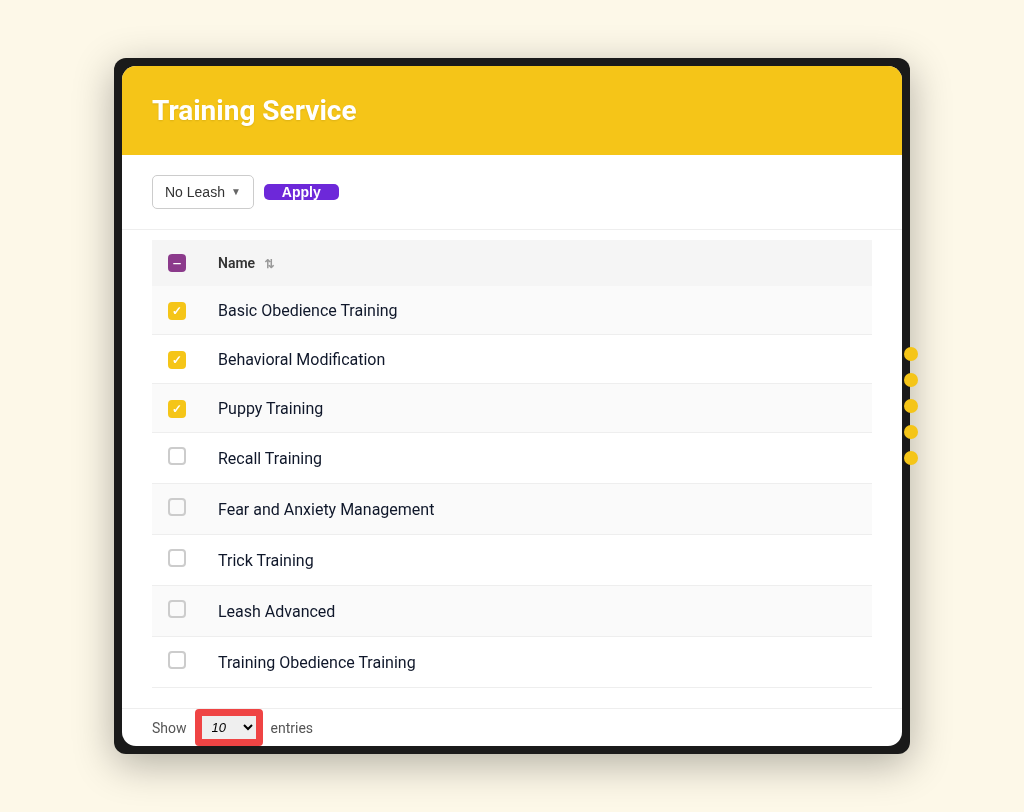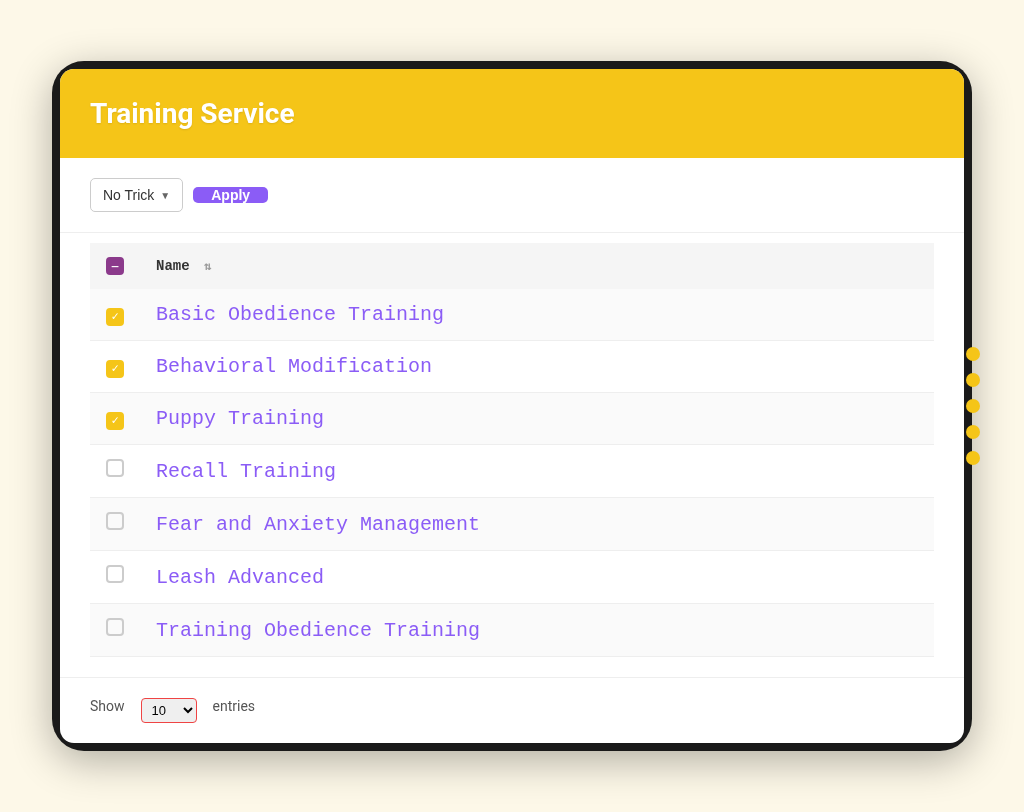--- a/index.html
+++ b/index.html
@@ -11,23 +11,23 @@
     body {
       background-color: #fdf8e8;
       display: flex;
       justify-content: center;
       align-items: center;
       min-height: 100vh;
       font-family: -apple-system, BlinkMacSystemFont, 'Segoe UI', Roboto, sans-serif;
     }
 
     .device-frame {
-      width: 920px;
+      width: 796px;
       background: #1a1a1a;
-      border-radius: 32px;
+      border-radius: 12px;
       padding: 8px;
       box-shadow: 0 10px 40px rgba(0,0,0,0.3);
       position: relative;
     }
 
     .device-dots {
       position: absolute;
       right: -8px;
       top: 50%;
       transform: translateY(-50%);
@@ -81,38 +81,37 @@
       font-size: 14px;
       color: #333;
     }
 
     .action-dropdown .chevron {
       color: #666;
       font-size: 10px;
     }
 
     .apply-btn {
-      background-color: #8b5cf6;
+      background-color: #6d28d9;
       color: white;
       border: none;
       border-radius: 5px;
       padding: 0 18px;
       font-size: 14px;
       font-weight: 600;
       cursor: pointer;
     }
 
     .table-container {
       padding: 10px 30px 20px;
     }
 
     .data-table {
       width: 100%;
       border-collapse: collapse;
-      font-family: Liberation Mono, monospace;
     }
 
     .data-table thead tr {
       background-color: #f5f5f5;
     }
 
     .data-table th {
       padding: 14px 16px;
       text-align: left;
       font-size: 14px;
@@ -127,22 +126,22 @@
     .data-table tbody tr:nth-child(odd) {
       background-color: #fafafa;
     }
 
     .data-table tbody tr:nth-child(even) {
       background-color: white;
     }
 
     .data-table td {
       padding: 14px 16px;
-      font-size: 20px;
-      color: #8b5cf6;
+      font-size: 16px;
+      color: #0f172a;
     }
 
     .checkbox-col {
       width: 50px;
     }
 
     .custom-checkbox {
       width: 18px;
       height: 18px;
       border-radius: 4px;
@@ -177,35 +176,36 @@
       font-weight: bold;
     }
 
     .sort-icon {
       margin-left: 6px;
       color: #999;
       font-size: 12px;
     }
 
     .footer {
-      padding: 20px 30px;
-      display: flex;
-      align-items: flex-start;
-      gap: 16px;
+      padding: 0 30px;
+      display: flex;
+      align-items: center;
+      gap: 8px;
       border-top: 1px solid #eee;
       font-size: 14px;
       color: #555;
     }
 
     .entries-select {
-      border: 1px solid #ef4444;
+      border: 7px solid #ef4444;
       border-radius: 4px;
       padding: 3px 6px;
       font-size: 13px;
       cursor: pointer;
+      font-style: italic;
     }
   </style>
 </head>
 <body>
 
 <div class="device-frame">
   <div class="device-dots">
     <div class="device-dot"></div>
     <div class="device-dot"></div>
     <div class="device-dot"></div>
@@ -213,21 +213,21 @@
     <div class="device-dot"></div>
   </div>
 
   <div class="app-container">
     <div class="header">
       <h1 class="header-title">Training Service</h1>
     </div>
 
     <div class="toolbar">
       <button class="action-dropdown">
-        <span>No Trick</span>
+        <span>No Leash</span>
         <span class="chevron">▼</span>
       </button>
       <button class="apply-btn">Apply</button>
     </div>
 
     <div class="table-container">
       <table class="data-table">
         <thead>
           <tr>
             <th class="checkbox-col">
@@ -255,20 +255,24 @@
             <tr>
               <td class="checkbox-col"><span class="custom-checkbox"></span></td>
               <td>Recall Training</td>
             </tr>
             <tr>
               <td class="checkbox-col"><span class="custom-checkbox"></span></td>
               <td>Fear and Anxiety Management</td>
             </tr>
             <tr>
               <td class="checkbox-col"><span class="custom-checkbox"></span></td>
+              <td>Trick Training</td>
+            </tr>
+            <tr>
+              <td class="checkbox-col"><span class="custom-checkbox"></span></td>
               <td>Leash Advanced</td>
             </tr>
             <tr>
               <td class="checkbox-col"><span class="custom-checkbox"></span></td>
               <td>Training Obedience Training</td>
             </tr>
           </tbody>
       </table>
     </div>
 

